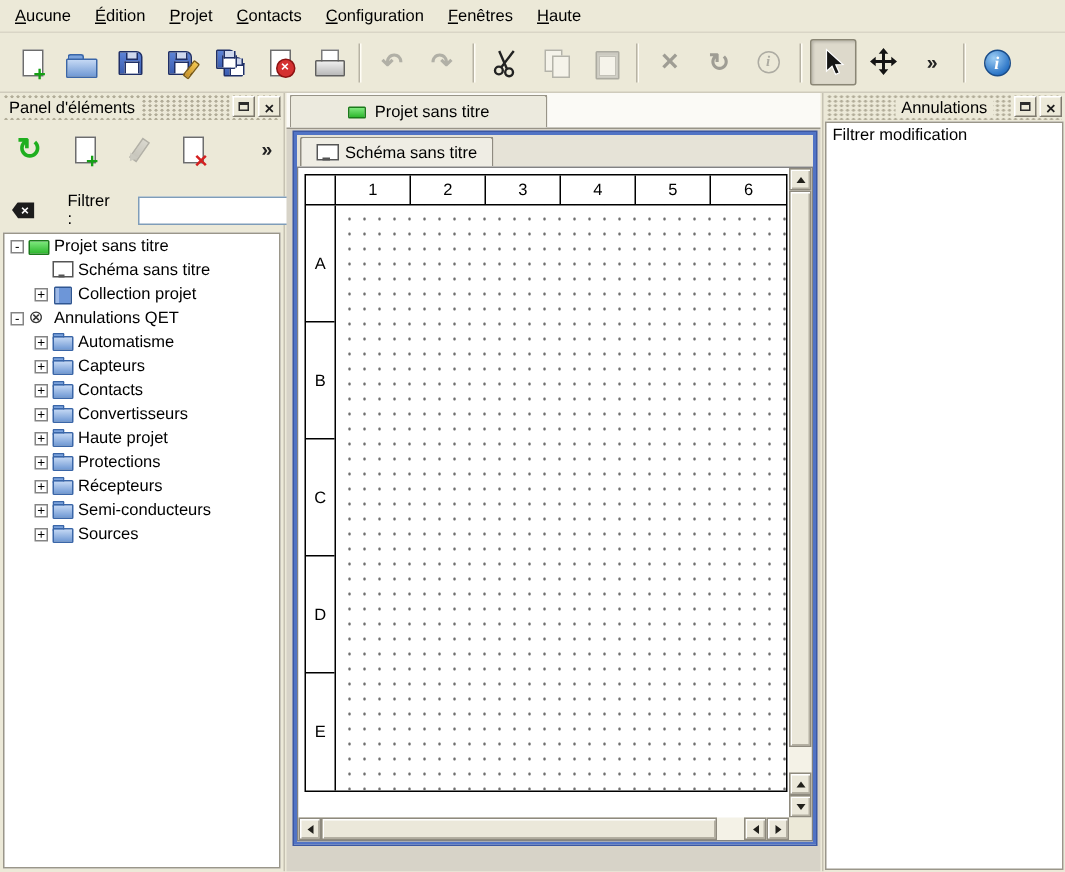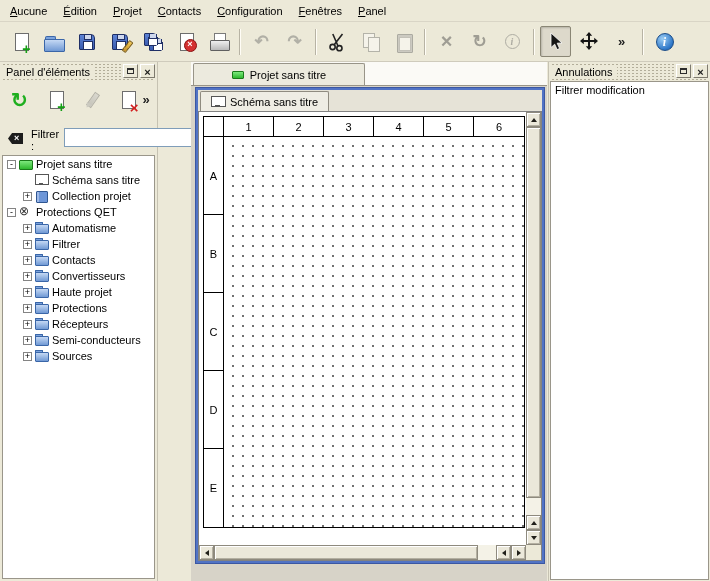--- a/index.html
+++ b/index.html
@@ -49,39 +49,39 @@
 .g-x::before{content:"×";font-size:20px;font-weight:bold;color:#404040;line-height:21px}
 .g-rotate::before{content:"↻";font-size:17px;color:#404040;font-weight:bold;line-height:22px}
 .g-reload::before{content:"↻";font-size:20px;color:#1faf1f;font-weight:bold;line-height:22px}
 .chev{display:block;width:14px;text-align:center}
 .chev::before{content:"»";font-size:13px;font-weight:bold;color:#222}
 .i-clear{position:relative;width:19px;height:19px}
 .i-clear::before{content:"";position:absolute;left:2px;top:4px;width:15px;height:11px;background:#1c1c1c;clip-path:polygon(27% 0,100% 0,100% 100%,27% 100%,0 50%)}
 .i-clear::after{content:"×";position:absolute;left:8px;top:4px;color:#fff;font-size:9px;font-weight:bold;line-height:11px}
 
 
-.left-dock{position:absolute;left:0;top:62px;width:158px;bottom:0;border-right:1px solid #c6c2b2}
+.left-dock{position:absolute;left:0;top:62px;width:190px;bottom:0;border-right:1px solid #c6c2b2}
 .right-dock{position:absolute;left:548px;top:62px;right:0;bottom:0;border-left:1px solid #c6c2b2}
 .dock-title{position:relative;height:17px;margin:1px 2px 0 2px;display:flex;align-items:center;background-image:radial-gradient(#b2ad99 1px,transparent 1.2px);background-size:4px 3px;background-position:0 3px}
 .dock-title .lbl{background:#ece9d8;padding:0 4px}
-.right-dock .dock-title{}
+.right-dock .dock-title{justify-content:center}
 .dock-btns{position:absolute;right:0;top:1px;display:flex;gap:2px;background:#ece9d8;padding-left:2px}
 .dbtn{width:15px;height:14px;display:flex;align-items:center;justify-content:center;background:#ece9d8;border:1px solid;border-color:#fff #7e7a6e #7e7a6e #fff}
 .float-ic{width:7px;height:6px;border:1px solid #2c2c2c;border-top-width:2px}
 .close-ic::before{content:"×";font-size:11px;font-weight:bold;line-height:10px;color:#1c1c1c}
 
 .panel-tools{position:absolute;left:0;top:18px;right:0;height:40px;display:flex;align-items:center;gap:7px;padding-left:5px}
 .pbtn{width:29px;height:29px;display:flex;align-items:center;justify-content:center;border:1px solid transparent;background:transparent}
 .pbtn[data-state="disabled"]{filter:grayscale(1) opacity(.45)}
 .panel-chev{position:absolute;right:4px;top:12px;background:transparent;border:none}
 .i-pencil{position:relative;width:22px;height:22px}
 .i-pencil::before{content:"";position:absolute;left:9px;top:3px;width:4px;height:14px;background:linear-gradient(#f0c040,#c89020);border:1px solid #8a6a10;transform:rotate(35deg)}
 .i-pencil::after{content:"";position:absolute;left:4px;top:14px;width:0;height:0;border-left:3px solid transparent;border-right:3px solid transparent;border-top:5px solid #caa052;transform:rotate(35deg)}
 
-.filter-row{position:absolute;left:0;top:66px;right:0;height:24px;display:flex;align-items:flex-start;gap:5px;padding:0 5px}
+.filter-row{position:absolute;left:0;top:66px;right:0;height:24px;display:flex;align-items:center;gap:19px;padding:0 5px}
 .clear-btn{width:21px;height:21px;display:flex;align-items:center;justify-content:center;border:1px solid transparent;background:transparent}
 .filter-input{flex:1;height:19px;border:1px solid #7f9db9;background:#fff;font-family:"Liberation Sans",sans-serif;font-size:11px;padding:1px 3px}
 
 .tree-wrap{position:absolute;left:2px;right:2px;top:93px;bottom:2px;background:#fff;border:1px solid #9a968a;overflow:hidden}
 .tree-row{height:16px;display:flex;align-items:center;gap:3px;padding-left:4px;cursor:default}
 .tree-row[data-depth="1"]{padding-left:20px}
 .exp{flex:0 0 9px;width:9px;height:9px;border:1px solid #848484;background:#fff;font-size:9px;line-height:7px;text-align:center}
 .exp[data-exp=""]{visibility:hidden}
 .ti{position:relative;width:14px;height:12px;flex:0 0 14px}
 .ti[data-icon="project-icon"]::before{content:"";position:absolute;left:0;top:2px;width:12px;height:8px;background:linear-gradient(#7de87d,#2eb82e);border:1px solid #1a7a1a;border-radius:1px}
@@ -145,21 +145,21 @@
 
 <div id="app">
 
   <div class="menubar">
     <span class="menu-item">Aucune</span>
     <span class="menu-item">Édition</span>
     <span class="menu-item">Projet</span>
     <span class="menu-item">Contacts</span>
     <span class="menu-item">Configuration</span>
     <span class="menu-item">Fenêtres</span>
-    <span class="menu-item">Panel</span>
+    <span class="menu-item">Haute</span>
   </div>
 
   <div class="toolbar">
     <button class="tbtn" data-state="enabled">
         <span class="icx pg badge-plus"></span>
       </button>
     <button class="tbtn" data-state="enabled">
         <span class="icx i-open"></span>
       </button>
     <button class="tbtn" data-state="enabled">
@@ -292,33 +292,33 @@
 
         <div class="tree-row" data-depth="1">
           <span class="exp" data-exp="+">+</span>
           <span class="ti" data-icon="collection-icon"></span>
           <span class="tlabel">Collection projet</span>
         </div>
 
         <div class="tree-row" data-depth="0">
           <span class="exp" data-exp="-">-</span>
           <span class="ti" data-icon="qet-icon"></span>
-          <span class="tlabel">Protections QET</span>
+          <span class="tlabel">Annulations QET</span>
         </div>
 
         <div class="tree-row" data-depth="1">
           <span class="exp" data-exp="+">+</span>
           <span class="ti" data-icon="folder-icon"></span>
           <span class="tlabel">Automatisme</span>
         </div>
 
         <div class="tree-row" data-depth="1">
           <span class="exp" data-exp="+">+</span>
           <span class="ti" data-icon="folder-icon"></span>
-          <span class="tlabel">Filtrer</span>
+          <span class="tlabel">Capteurs</span>
         </div>
 
         <div class="tree-row" data-depth="1">
           <span class="exp" data-exp="+">+</span>
           <span class="ti" data-icon="folder-icon"></span>
           <span class="tlabel">Contacts</span>
         </div>
 
         <div class="tree-row" data-depth="1">
           <span class="exp" data-exp="+">+</span>

